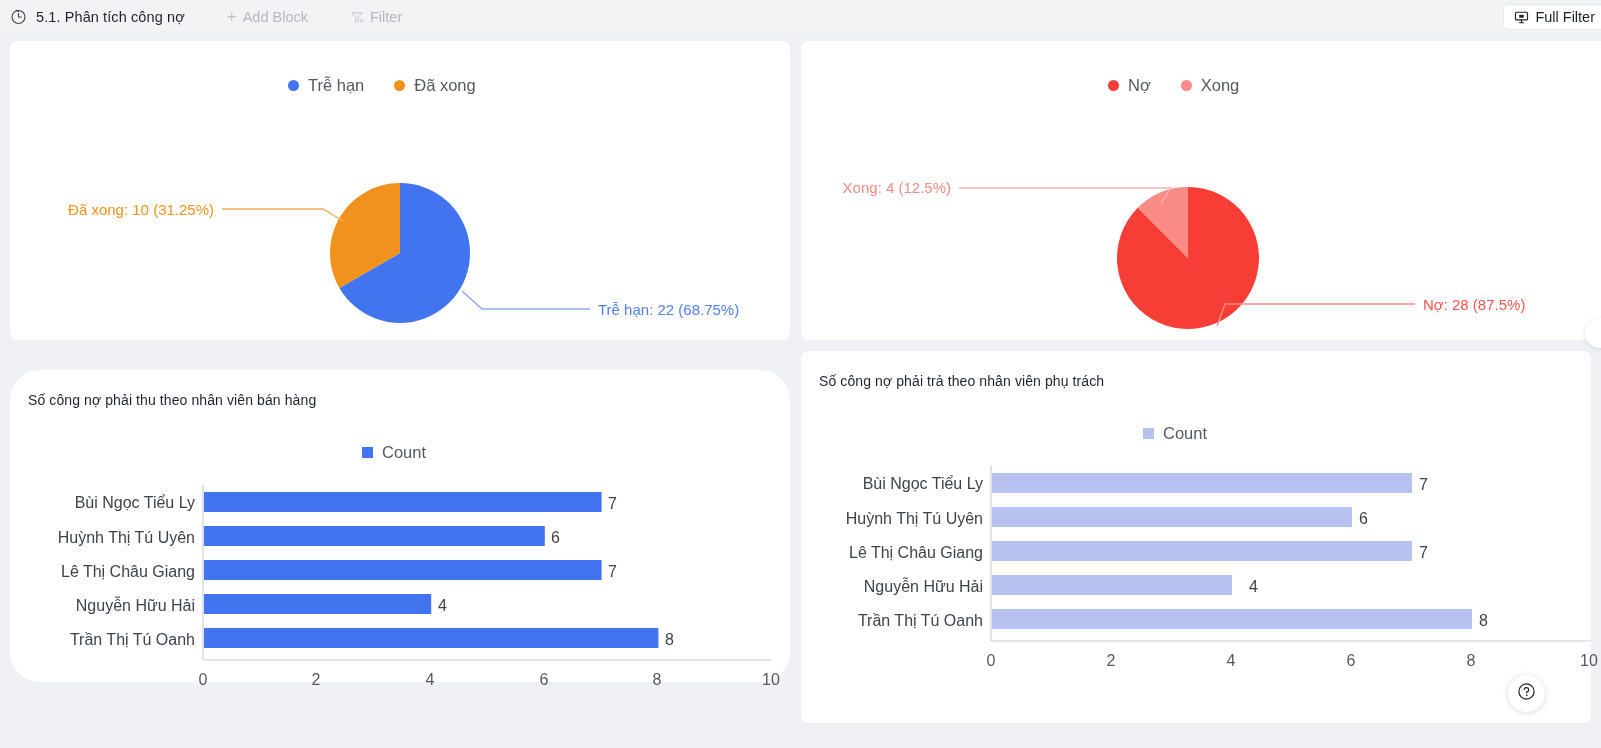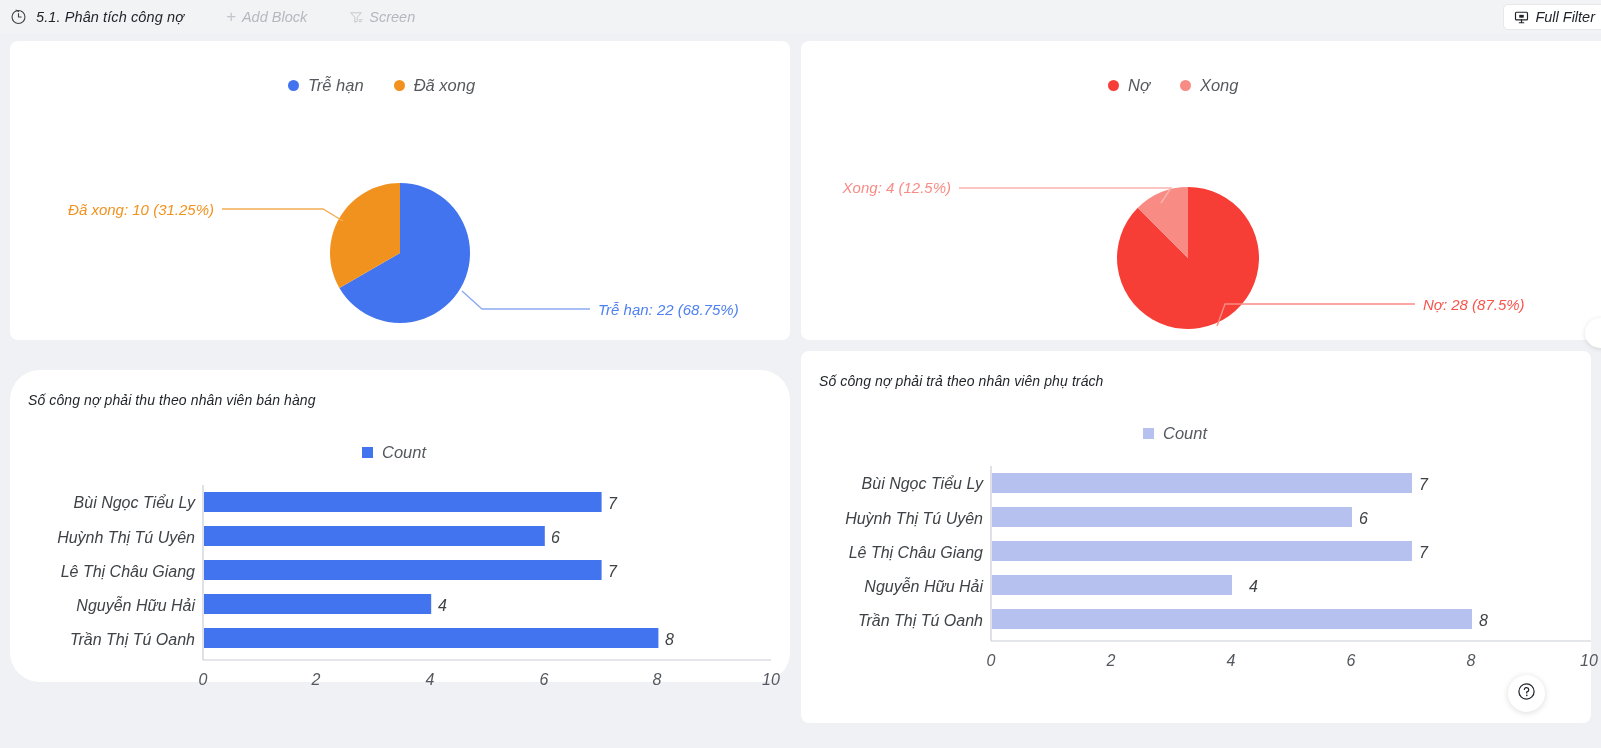--- a/index.html
+++ b/index.html
@@ -2,21 +2,21 @@
 <html><head>
 <meta charset="utf-8">
 <style>
   * { box-sizing: border-box; margin: 0; padding: 0; }
   html, body {
     width: 1601px; height: 748px;
     background: #f0f1f4;
     font-family: "Liberation Sans", sans-serif;
     overflow: hidden;
   }
-  #app { position: relative; width: 1601px; height: 748px; background: #f0f1f4; font-style: italic; }
+  #app { position: relative; width: 1601px; height: 748px; background: #f0f1f4; }
 
   
   .topbar {
     position: absolute; top: 0; left: 0; width: 1601px; height: 33px;
     background: #f2f3f5;
     display: flex; align-items: center;
   }
   .topbar-left { display: flex; align-items: center; padding-left: 10px; }
   .clock-icon { width: 17px; height: 17px; display: inline-block; position: relative; }
   .clock-icon svg { display: block; }
@@ -102,21 +102,21 @@
         <span>Add Block</span>
       </span>
 
       <span class="tb-btn">
         <span class="filter-ic">
           <svg viewBox="0 0 16 16" width="14" height="14">
             <path d="M2 3.2 h12 L9.4 8.3 v4.4 l-2.8 1.4 V8.3 Z" fill="none" stroke="#c2c6cc" stroke-width="1.1" stroke-linejoin="round"></path>
             <path d="M11.6 11.2 h3.4 M11.6 13.2 h2.2" stroke="#c2c6cc" stroke-width="1.1" stroke-linecap="round"></path>
           </svg>
         </span>
-        <span>Screen</span>
+        <span>Filter</span>
       </span>
     </div>
 
     <div class="fullscreen-btn">
       <span class="fs-ic">
         <svg viewBox="0 0 16 16" width="15" height="15">
           <rect x="1.6" y="2.4" width="12.8" height="8.2" rx="1" fill="none" stroke="#1f2329" stroke-width="1.25"></rect>
           <rect x="5.6" y="5.2" width="4.8" height="3" fill="#1f2329"></rect>
           <path d="M8 10.6 V13.6 M5.6 13.6 h4.8" stroke="#1f2329" stroke-width="1.25" stroke-linecap="round"></path>
         </svg>

